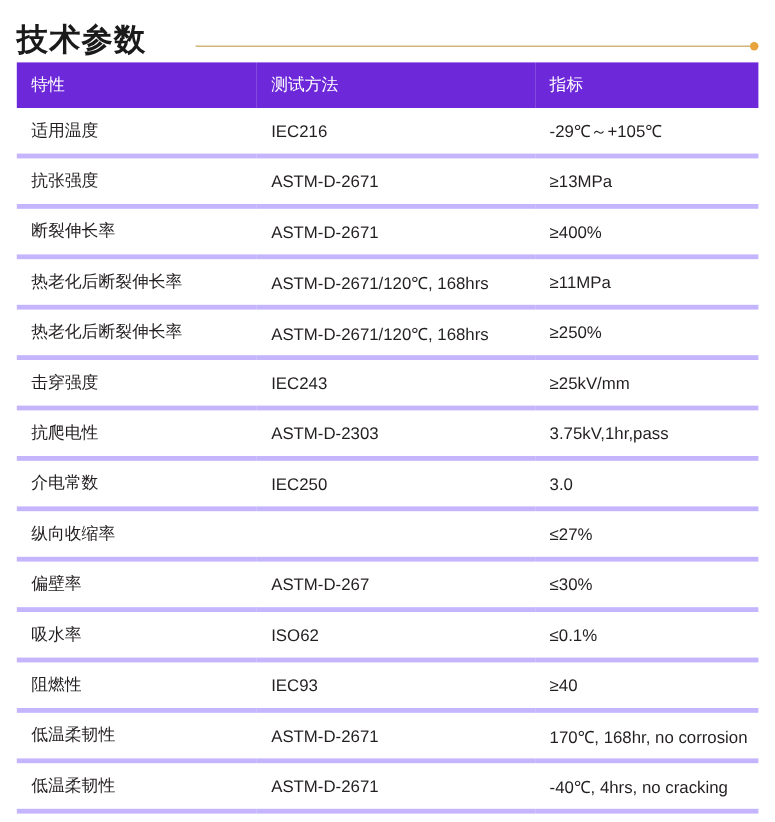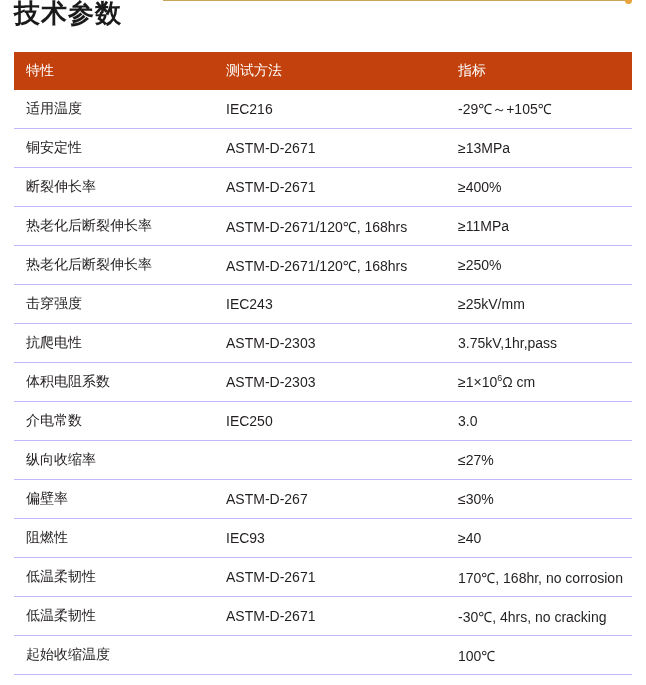--- a/index.html
+++ b/index.html
@@ -18,20 +18,21 @@
     position: relative;
     width: 646px;
     height: 685px;
     box-sizing: border-box;
     padding: 0 14px;
   }
   .title-row {
     position: relative;
     height: 52px;
     display: flex;
+    align-items: flex-end;
     gap: 33px;
   }
   .page-title {
     font-size: 26px;
     font-weight: bold;
     letter-spacing: 1px;
     color: #1a1a1a;
     line-height: 1;
     padding-bottom: 6px;
     white-space: nowrap;
@@ -51,32 +52,32 @@
     height: 7px;
     background: #e8a33d;
     border-radius: 50%;
   }
   table.spec {
     width: 100%;
     border-collapse: collapse;
     table-layout: fixed;
   }
   table.spec th {
-    background: #c2410c;
+    background: #6d28d9;
     color: #ffffff;
     font-size: 14px;
     font-weight: normal;
     text-align: left;
     padding: 9px 0 9px 12px;
     height: 20px;
   }
   table.spec td {
     font-size: 14px;
     padding: 9px 0 9px 12px;
-    border-bottom: 1px solid #c4b5fd;
+    border-bottom: 4px solid #c4b5fd;
     height: 20px;
     color: #231f20;
     vertical-align: middle;
     white-space: nowrap;
     overflow: hidden;
   }
   table.spec tr.first-body td {
     border-top: none;
   }
   .col-a { width: 200px; }
@@ -113,21 +114,21 @@
         <th>指标</th>
       </tr>
     </thead>
     <tbody>
         <tr class="first-body">
           <td>适用温度</td>
           <td>IEC216</td>
           <td>-29℃～+105℃</td>
         </tr>
         <tr>
-          <td>铜安定性</td>
+          <td>抗张强度</td>
           <td>ASTM-D-2671</td>
           <td>≥13MPa</td>
         </tr>
         <tr>
           <td>断裂伸长率</td>
           <td>ASTM-D-2671</td>
           <td>≥400%</td>
         </tr>
         <tr>
           <td>热老化后断裂伸长率</td>
@@ -143,53 +144,53 @@
           <td>击穿强度</td>
           <td>IEC243</td>
           <td>≥25kV/mm</td>
         </tr>
         <tr>
           <td>抗爬电性</td>
           <td>ASTM-D-2303</td>
           <td>3.75kV,1hr,pass</td>
         </tr>
         <tr>
-          <td>体积电阻系数</td>
-          <td>ASTM-D-2303</td>
-          <td>≥1×10<sup>6</sup>Ω cm</td>
-        </tr>
-        <tr>
           <td>介电常数</td>
           <td>IEC250</td>
           <td>3.0</td>
         </tr>
         <tr>
           <td>纵向收缩率</td>
           <td></td>
           <td>≤27%</td>
         </tr>
         <tr>
           <td>偏壁率</td>
           <td>ASTM-D-267</td>
           <td>≤30%</td>
         </tr>
         <tr>
+          <td>吸水率</td>
+          <td>ISO62</td>
+          <td>≤0.1%</td>
+        </tr>
+        <tr>
           <td>阻燃性</td>
           <td>IEC93</td>
           <td>≥40</td>
         </tr>
         <tr>
           <td>低温柔韧性</td>
           <td>ASTM-D-2671</td>
           <td>170℃, 168hr,  no  corrosion</td>
         </tr>
         <tr>
           <td>低温柔韧性</td>
           <td>ASTM-D-2671</td>
-          <td>-30℃, 4hrs, no  cracking</td>
+          <td>-40℃, 4hrs, no  cracking</td>
         </tr>
         <tr>
           <td>起始收缩温度</td>
           <td></td>
           <td>100℃</td>
         </tr>
       </tbody>
   </table>
 
 </div>

